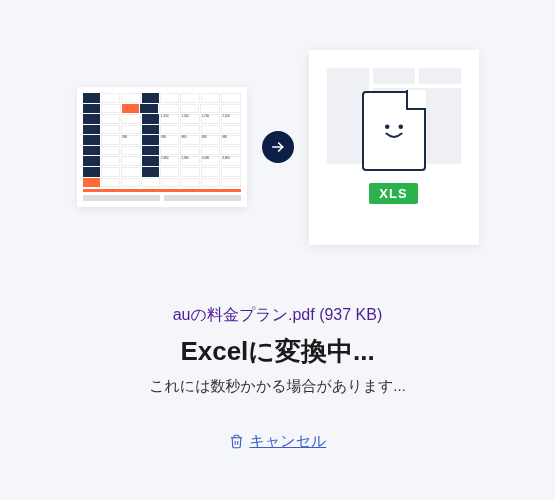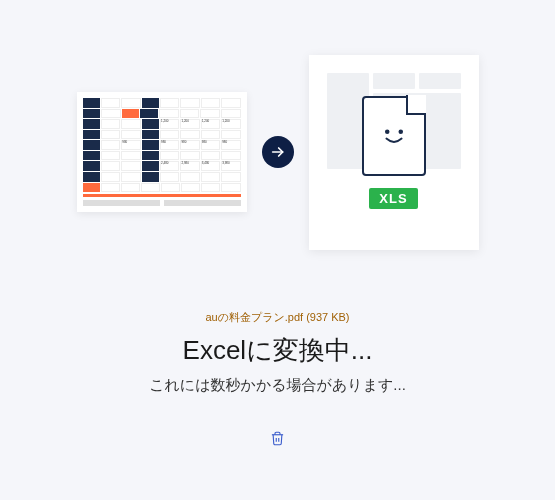--- a/index.html
+++ b/index.html
@@ -140,27 +140,27 @@
       font-weight: 700;
       font-size: 13px;
       padding: 3px 10px;
       border-radius: 2px;
       letter-spacing: 1px;
       z-index: 1;
     }
 
     
     .file-info {
-      color: #a16207;
-      font-size: 11px;
+      color: #4c1d95;
+      font-size: 16px;
       margin-bottom: 8px;
     }
     .status-title {
       font-size: 26px;
-      font-weight: 400;
+      font-weight: 700;
       color: #1a1a1a;
       margin-bottom: 8px;
     }
     .status-sub {
       font-size: 15px;
       color: #333;
       margin-bottom: 36px;
     }
 
     .cancel-link {
@@ -313,13 +313,14 @@
 <div class="status-title">Excelに変換中...</div>
 <div class="status-sub">これには数秒かかる場合があります...</div>
 
 <a class="cancel-link">
   <svg viewBox="0 0 24 24" fill="none" stroke="#3a5ccc" stroke-width="1.8">
     <polyline points="3 6 5 6 21 6"></polyline>
     <path d="M19 6l-1 14a2 2 0 0 1-2 2H8a2 2 0 0 1-2-2L5 6"></path>
     <path d="M10 11v6M14 11v6"></path>
     <path d="M8 6V4a2 2 0 0 1 2-2h4a2 2 0 0 1 2 2v2"></path>
   </svg>
+  <span>キャンセル</span>
 </a>
 
 </body></html>

